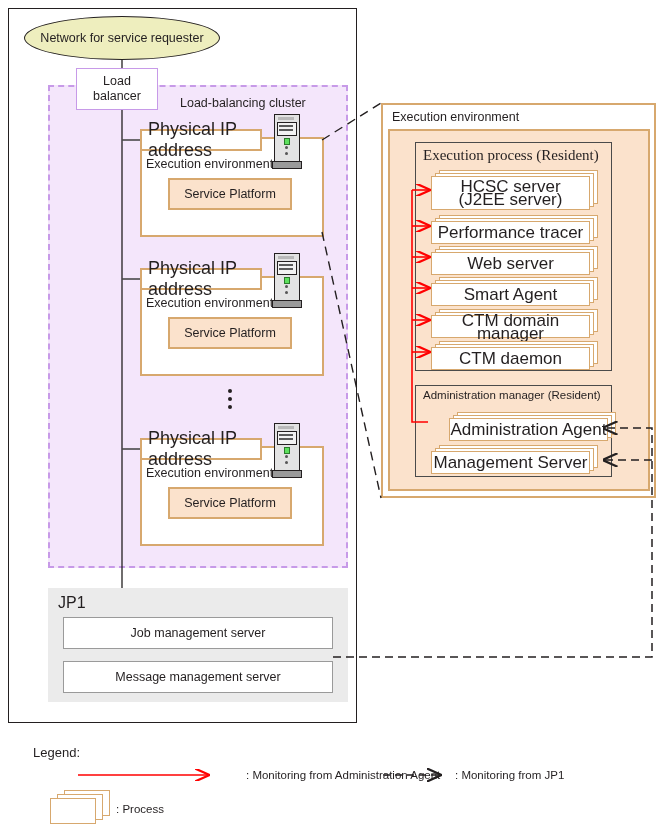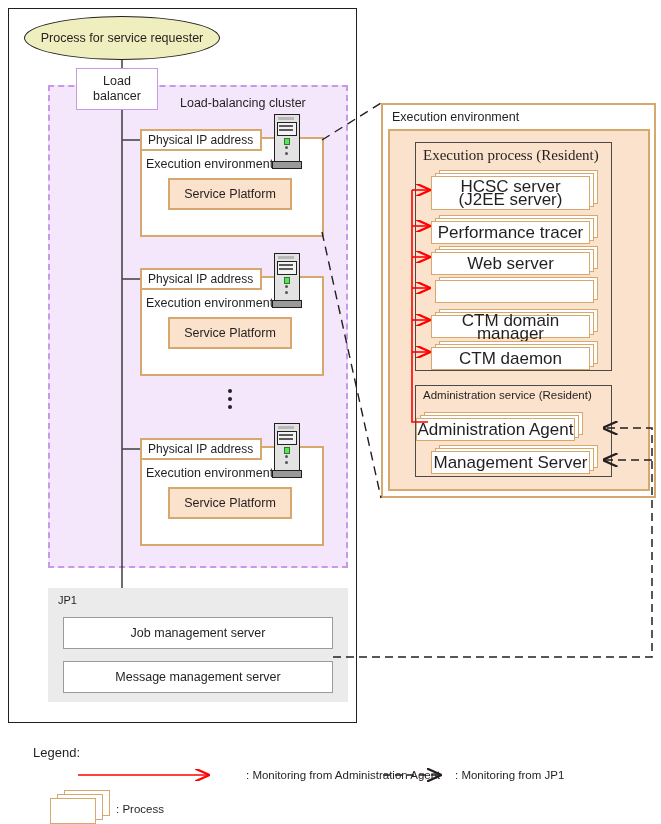--- a/index.html
+++ b/index.html
@@ -19,21 +19,21 @@
   #load-balancer{left:76px;top:68px;width:82px;height:42px;background:#fff;
       border:1.5px solid #c79ae8;font-size:12.5px;line-height:15px;}
 
   
   #cluster-region{left:48px;top:85px;width:300px;height:483px;background:#f4e6fb;
       border:2px dashed #c79ae8;}
   #cluster-label{left:180px;top:96px;font-size:12.5px;}
 
   
   .node-box{border:2px solid #d7a86e;background:#fff;}
-  .node-ip{border:2px solid #d7a86e;background:#fff;font-size:12px;
+  .node-ip{border:2px solid #d7a86e;background:#fff;font-size:18px;
       padding-left:6px;display:flex;align-items:center;}
   .node-env-label{font-size:12.5px;}
   .svc-platform{border:2px solid #d7a86e;background:#fbe2cc;font-size:12.5px;}
 
   
   .tower{width:28px;height:54px;}
   .tower .body{position:absolute;left:2px;top:0;width:24px;height:47px;
       background:#e3e3e3;border:1.3px solid #231f20;}
   .tower .slotA{position:absolute;left:6px;top:3px;width:16px;height:3px;background:#b9b9b9;}
   .tower .bay{position:absolute;left:5px;top:8px;width:18px;height:12px;
@@ -42,21 +42,21 @@
   .tower .led{position:absolute;left:12px;top:24px;width:4px;height:5px;background:#5ee05e;border:1px solid #2a7a2a;}
   .tower .dot{position:absolute;left:13px;width:3px;height:3px;background:#555;border-radius:50%;}
   .tower .base{position:absolute;left:0;top:47px;width:28px;height:6px;
       background:#9a9a9a;border:1.3px solid #231f20;}
 
   
   .vdots span{display:block;width:4px;height:4px;border-radius:50%;background:#231f20;margin:4px 0;}
 
   
   #jp1-region{left:48px;top:588px;width:300px;height:114px;background:#ebebeb;}
-  #jp1-label{left:58px;top:594px;font-size:11px;}
+  #jp1-label{left:58px;top:594px;font-size:16px;}
   .jp1-box{border:1.2px solid #9a9a9a;background:#fff;font-size:12.5px;}
 
   
   #detail-panel{left:381px;top:103px;width:275px;height:395px;
       border:2px solid #d7a86e;background:#fff;}
   #detail-label{left:392px;top:110px;font-size:12.5px;}
   #detail-inner{left:388px;top:129px;width:262px;height:362px;
       border:2px solid #d7a86e;background:#fbe2cc;}
   #exec-proc-box{left:415px;top:142px;width:197px;height:229px;
       border:1.8px solid #4a4a4a;background:#fbe2cc;}
@@ -78,21 +78,21 @@
   .lg-proc .sh{position:absolute;border:1.5px solid #d7a86e;background:#fff;}
 
   svg.overlay{position:absolute;left:0;top:0;width:661px;height:824px;pointer-events:none;}
 </style>
 </head>
 <body>
 
 <div class="abs" id="system-frame"></div>
 
 <div class="abs ctr" id="network-ellipse">
-  <span>Process for service requester</span>
+  <span>Network for service requester</span>
 </div>
 
 <div class="abs" id="cluster-region"></div>
 <div class="abs" id="cluster-label">Load-balancing cluster</div>
 
 <div class="abs ctr" id="load-balancer">
   <div>
     <div>Load</div>
     <div>balancer</div>
   </div>
@@ -203,42 +203,45 @@
   <div class="sh" style="left:8px;top:0;width:157px;height:21px;"></div>
   <div class="sh" style="left:4px;top:3px;width:157px;height:21px;"></div>
   <div class="fr" style="width:157px;height:21px;">
     <span>Web server</span>
   </div>
 </div>
 
 <div class="abs proc" style="left:431px;top:277px;width:165px;height:28px;">
   <div class="sh" style="left:8px;top:0;width:157px;height:21px;"></div>
   <div class="sh" style="left:4px;top:3px;width:157px;height:21px;"></div>
+  <div class="fr" style="width:157px;height:21px;">
+    <span>Smart Agent</span>
+  </div>
 </div>
 
 <div class="abs proc" style="left:431px;top:309px;width:165px;height:28px;">
   <div class="sh" style="left:8px;top:0;width:157px;height:21px;"></div>
   <div class="sh" style="left:4px;top:3px;width:157px;height:21px;"></div>
   <div class="fr" style="width:157px;height:21px;">
     <span>CTM domain manager</span>
   </div>
 </div>
 
 <div class="abs proc" style="left:431px;top:341px;width:165px;height:28px;">
   <div class="sh" style="left:8px;top:0;width:157px;height:21px;"></div>
   <div class="sh" style="left:4px;top:3px;width:157px;height:21px;"></div>
   <div class="fr" style="width:157px;height:21px;">
     <span>CTM daemon</span>
   </div>
 </div>
 
 <div class="abs" id="admin-proc-box"></div>
-<div class="abs" id="admin-proc-label">Administration service (Resident)</div>
-
-<div class="abs proc" style="left:416px;top:412px;width:165px;height:28px;padding-left:29px;">
+<div class="abs" id="admin-proc-label">Administration manager (Resident)</div>
+
+<div class="abs proc" style="left:449px;top:412px;width:165px;height:28px;padding-left:29px;">
   <div class="sh" style="left:8px;top:0;width:157px;height:21px;"></div>
   <div class="sh" style="left:4px;top:3px;width:157px;height:21px;"></div>
   <div class="fr" style="width:157px;height:21px;">
     <span>Administration Agent</span>
   </div>
 </div>
 
 <div class="abs proc" style="left:431px;top:445px;width:165px;height:28px;">
   <div class="sh" style="left:8px;top:0;width:157px;height:21px;"></div>
   <div class="sh" style="left:4px;top:3px;width:157px;height:21px;"></div>

